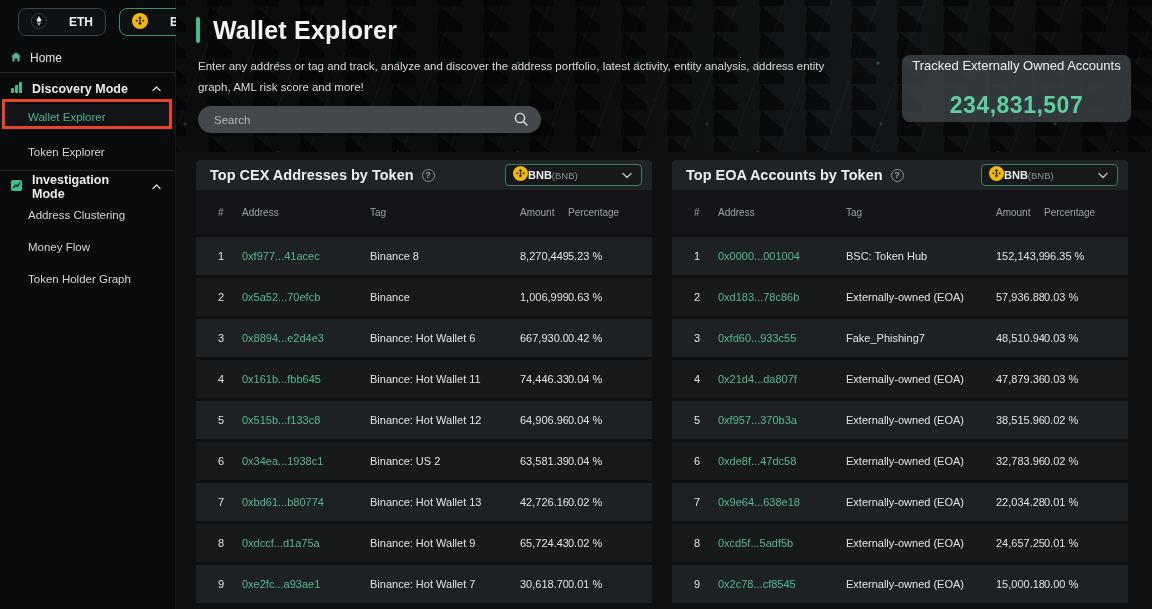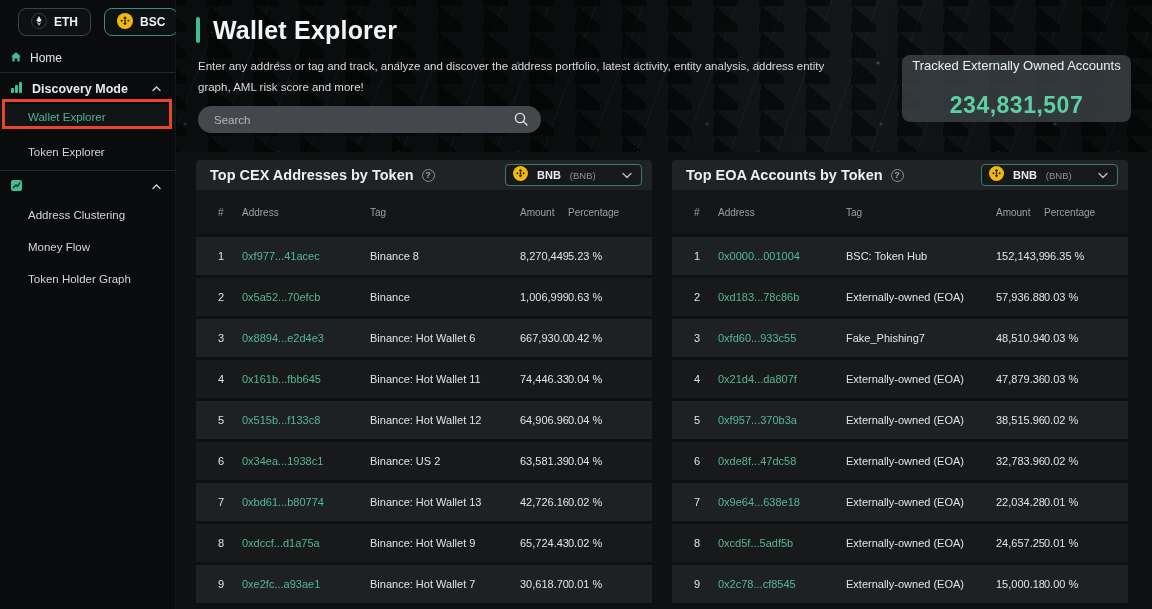--- a/index.html
+++ b/index.html
@@ -4,21 +4,21 @@
 <style>
   * { margin:0; padding:0; box-sizing:border-box; }
   html,body { width:1152px; height:609px; overflow:hidden; background:#0b0c0e;
     font-family:"Liberation Sans","DejaVu Sans",sans-serif; color:#e4e6e7; }
   .app { display:flex; width:1152px; height:609px; }
 
   
   .sidebar { position:relative; width:176px; height:609px; background:#0a0b0c;
     border-right:1px solid #17191b; flex:0 0 176px; }
   .networks { display:flex; gap:13px; padding:8px 14px 0 18px; }
-  .net-btn { display:flex; align-items:center; gap:7px; height:28px; padding:0 12px;
+  .net-btn { display:flex; align-items:center; gap:22px; height:28px; padding:0 12px;
     background:#0e1113; border:1px solid #39434c; border-radius:8px; color:#eef0f1;
     font-size:12px; font-weight:700; cursor:pointer; font-family:inherit; }
   .net-btn.active { border-color:#3f8f70; }
   .nav-home { display:flex; align-items:center; gap:8px; margin-top:12px; height:20px;
     padding-left:10px; font-size:12px; color:#e2e4e5; cursor:pointer; }
   .divider { height:1px; background:#222a31; margin-top:4px; }
   .section-header { display:flex; align-items:center; gap:9px; margin-top:6px; height:20px;
     padding:0 14px 0 10px; font-size:12.5px; font-weight:700; color:#e8eaeb; cursor:pointer; }
   .section-header .chev { margin-left:auto; display:flex; }
   .sub-item { height:20px; line-height:20px; margin-top:12px; padding-left:28px;
@@ -56,21 +56,21 @@
 
   
   .tables-row { display:flex; gap:20px; padding:8px 24px 0 20px; }
   .table-card { width:456px; }
   .table-head { position:relative; display:flex; align-items:center; height:30px;
     background:#202325; border-radius:4px 4px 0 0; padding:0 10px 0 14px; }
   .tbl-title { font-size:14.5px; font-weight:700; color:#eceeef; }
   .help-icon { width:13px; height:13px; border:1px solid #8b9094; border-radius:50%;
     color:#9ba0a4; font-size:9px; line-height:11px; text-align:center; margin-left:8px;
     cursor:pointer; font-weight:700; }
-  .token-select { margin-left:auto; display:flex; align-items:center; gap:9px; height:22px;
+  .token-select { margin-left:auto; display:flex; align-items:center; gap:0; height:22px;
     min-width:137px; padding:0 9px 0 7px; background:#16181a; border:1px solid #3e7c64;
     border-radius:4px; cursor:pointer; }
   .token-name { font-size:11px; font-weight:700; color:#eaecee; }
   .token-symbol { font-size:9.5px; color:#8d9296; }
   .token-select .chev { margin-left:auto; display:flex; }
   .col-head { display:flex; align-items:center; height:44px; background:#141518;
     font-size:10px; color:#9aa0a4; }
   .trow { display:flex; align-items:center; height:38px; margin-top:3px; font-size:11px;
     color:#e0e3e4; background:#17191b; }
   .trow:nth-child(odd) { background:#1e2124; }
@@ -141,20 +141,21 @@
 
     <div class="divider" style="margin-top:8px"></div>
 
     <div class="section-header">
       <span>
         <svg width="13" height="13" viewBox="0 0 13 13">
             <rect x="1" y="1" width="11" height="11" rx="2" fill="#3fbf8f"></rect>
             <path d="M3.5 8.5 6 6l1.5 1.5L9.8 3.8" stroke="#0c2a1e" stroke-width="1.3" fill="none" stroke-linecap="round"></path>
           </svg>
       </span>
+      <span>Investigation Mode</span>
       <span class="chev">
         <svg width="9" height="6" viewBox="0 0 9 6">
             <path d="M1 4.5 4.5 1 8 4.5" stroke="#cfd3d5" stroke-width="1.4" fill="none" stroke-linecap="round"></path>
           </svg>
       </span>
     </div>
     <div class="sub-item" style="margin-top:8px">Address Clustering</div>
     <div class="sub-item">Money Flow</div>
     <div class="sub-item">Token Holder Graph</div>
 

